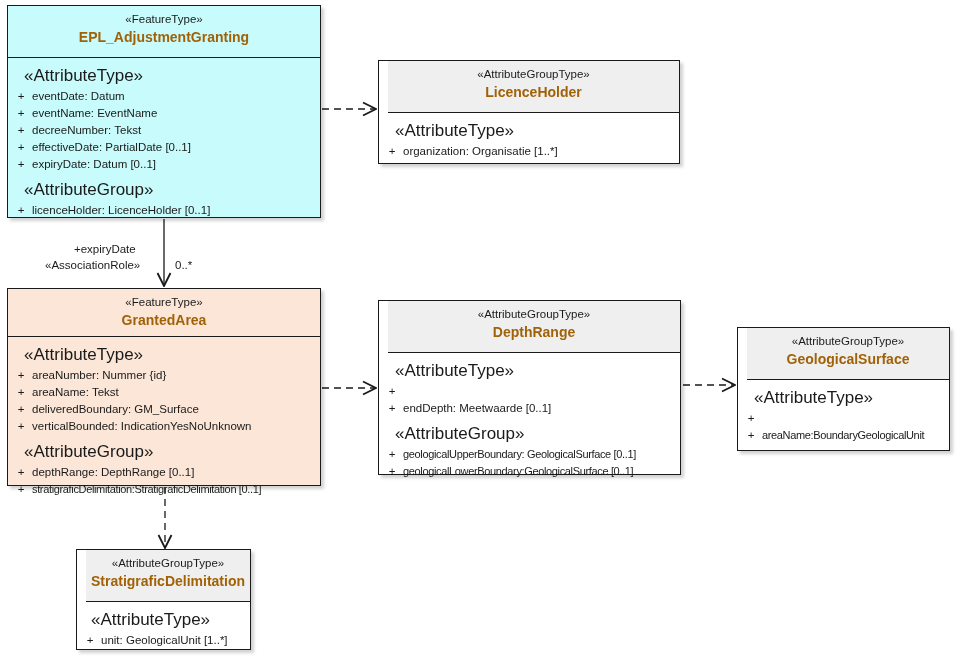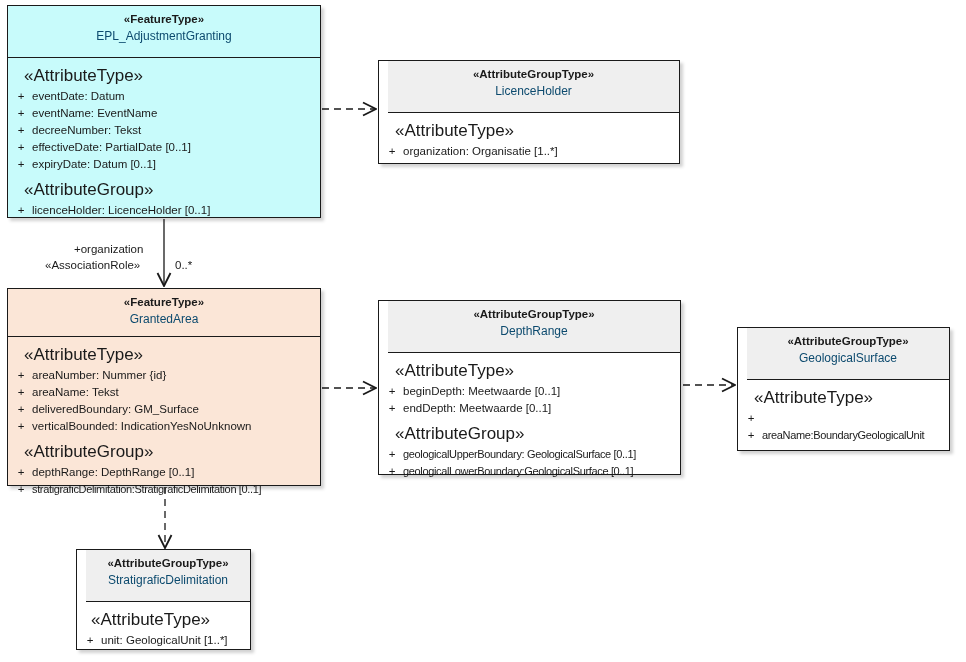--- a/index.html
+++ b/index.html
@@ -29,27 +29,26 @@
     text-align: center;
     padding: 6px 4px 6px 4px;
     border-bottom: 1px solid #1a1a1a;
     line-height: 1.35;
   }
   .stereotype {
     display: block;
     font-size: 11.5px;
     color: #1a1a1a;
     white-space: nowrap;
-    font-weight: bold;
   }
   .classname {
     display: block;
-    font-size: 12px;
-    font-weight: normal;
-    color: #0c4a6e;
+    font-size: 14px;
+    font-weight: bold;
+    color: #a16207;
     white-space: nowrap;
   }
   .uml-body {
     box-sizing: border-box;
     padding: 5px 2px 6px 2px;
   }
   .group-label {
     font-size: 17px;
     color: #1a1a1a;
     padding: 2px 0 2px 14px;
@@ -137,21 +136,21 @@
     <g>
       <line x1="683" y1="385" x2="735" y2="385" stroke="#1a1a1a" stroke-width="1.3" stroke-dasharray="7,5" marker-end="url(#openArrowDown)"></line>
     </g>
 
       StratigraficDelimitation --&gt;
     <g>
       <line x1="165" y1="487" x2="165" y2="548" stroke="#1a1a1a" stroke-width="1.3" stroke-dasharray="7,5" marker-end="url(#openArrowDown)"></line>
     </g>
   </svg>
 
-  <div class="assoc-label" style="left:74px; top:243px;">+organization</div>
+  <div class="assoc-label" style="left:74px; top:243px;">+expiryDate</div>
   <div class="assoc-label" style="left:45px; top:259px;">«AssociationRole»</div>
   <div class="assoc-label" style="left:175px; top:259px;">0..*</div>
 
   <div class="uml-class fill-cyan" style="left:7px; top:5px; width:314px; height:213px;">
     <div class="uml-header" style="height:52px;">
       <span class="stereotype">«FeatureType»</span>
       <span class="classname">EPL_AdjustmentGranting</span>
     </div>
     <div class="uml-body">
       <div class="group-label">«AttributeType»</div>
@@ -236,21 +235,20 @@
 
   <div class="uml-class fill-grey" style="left:378px; top:300px; width:303px; height:175px;">
     <div class="uml-header" style="height:52px;">
       <span class="stereotype">«AttributeGroupType»</span>
       <span class="classname">DepthRange</span>
     </div>
     <div class="uml-body">
       <div class="group-label">«AttributeType»</div>
       <div class="attr-row">
         <span class="attr-vis">+</span>
-        <span class="attr-text">beginDepth: Meetwaarde [0..1]</span>
       </div>
       <div class="attr-row">
         <span class="attr-vis">+</span>
         <span class="attr-text">endDepth: Meetwaarde [0..1]</span>
       </div>
 
       <div class="group-label" style="padding-top:6px;">«AttributeGroup»</div>
       <div class="attr-row">
         <span class="attr-vis">+</span>
         <span class="attr-text squeeze">geologicalUpperBoundary: GeologicalSurface [0..1]</span>

